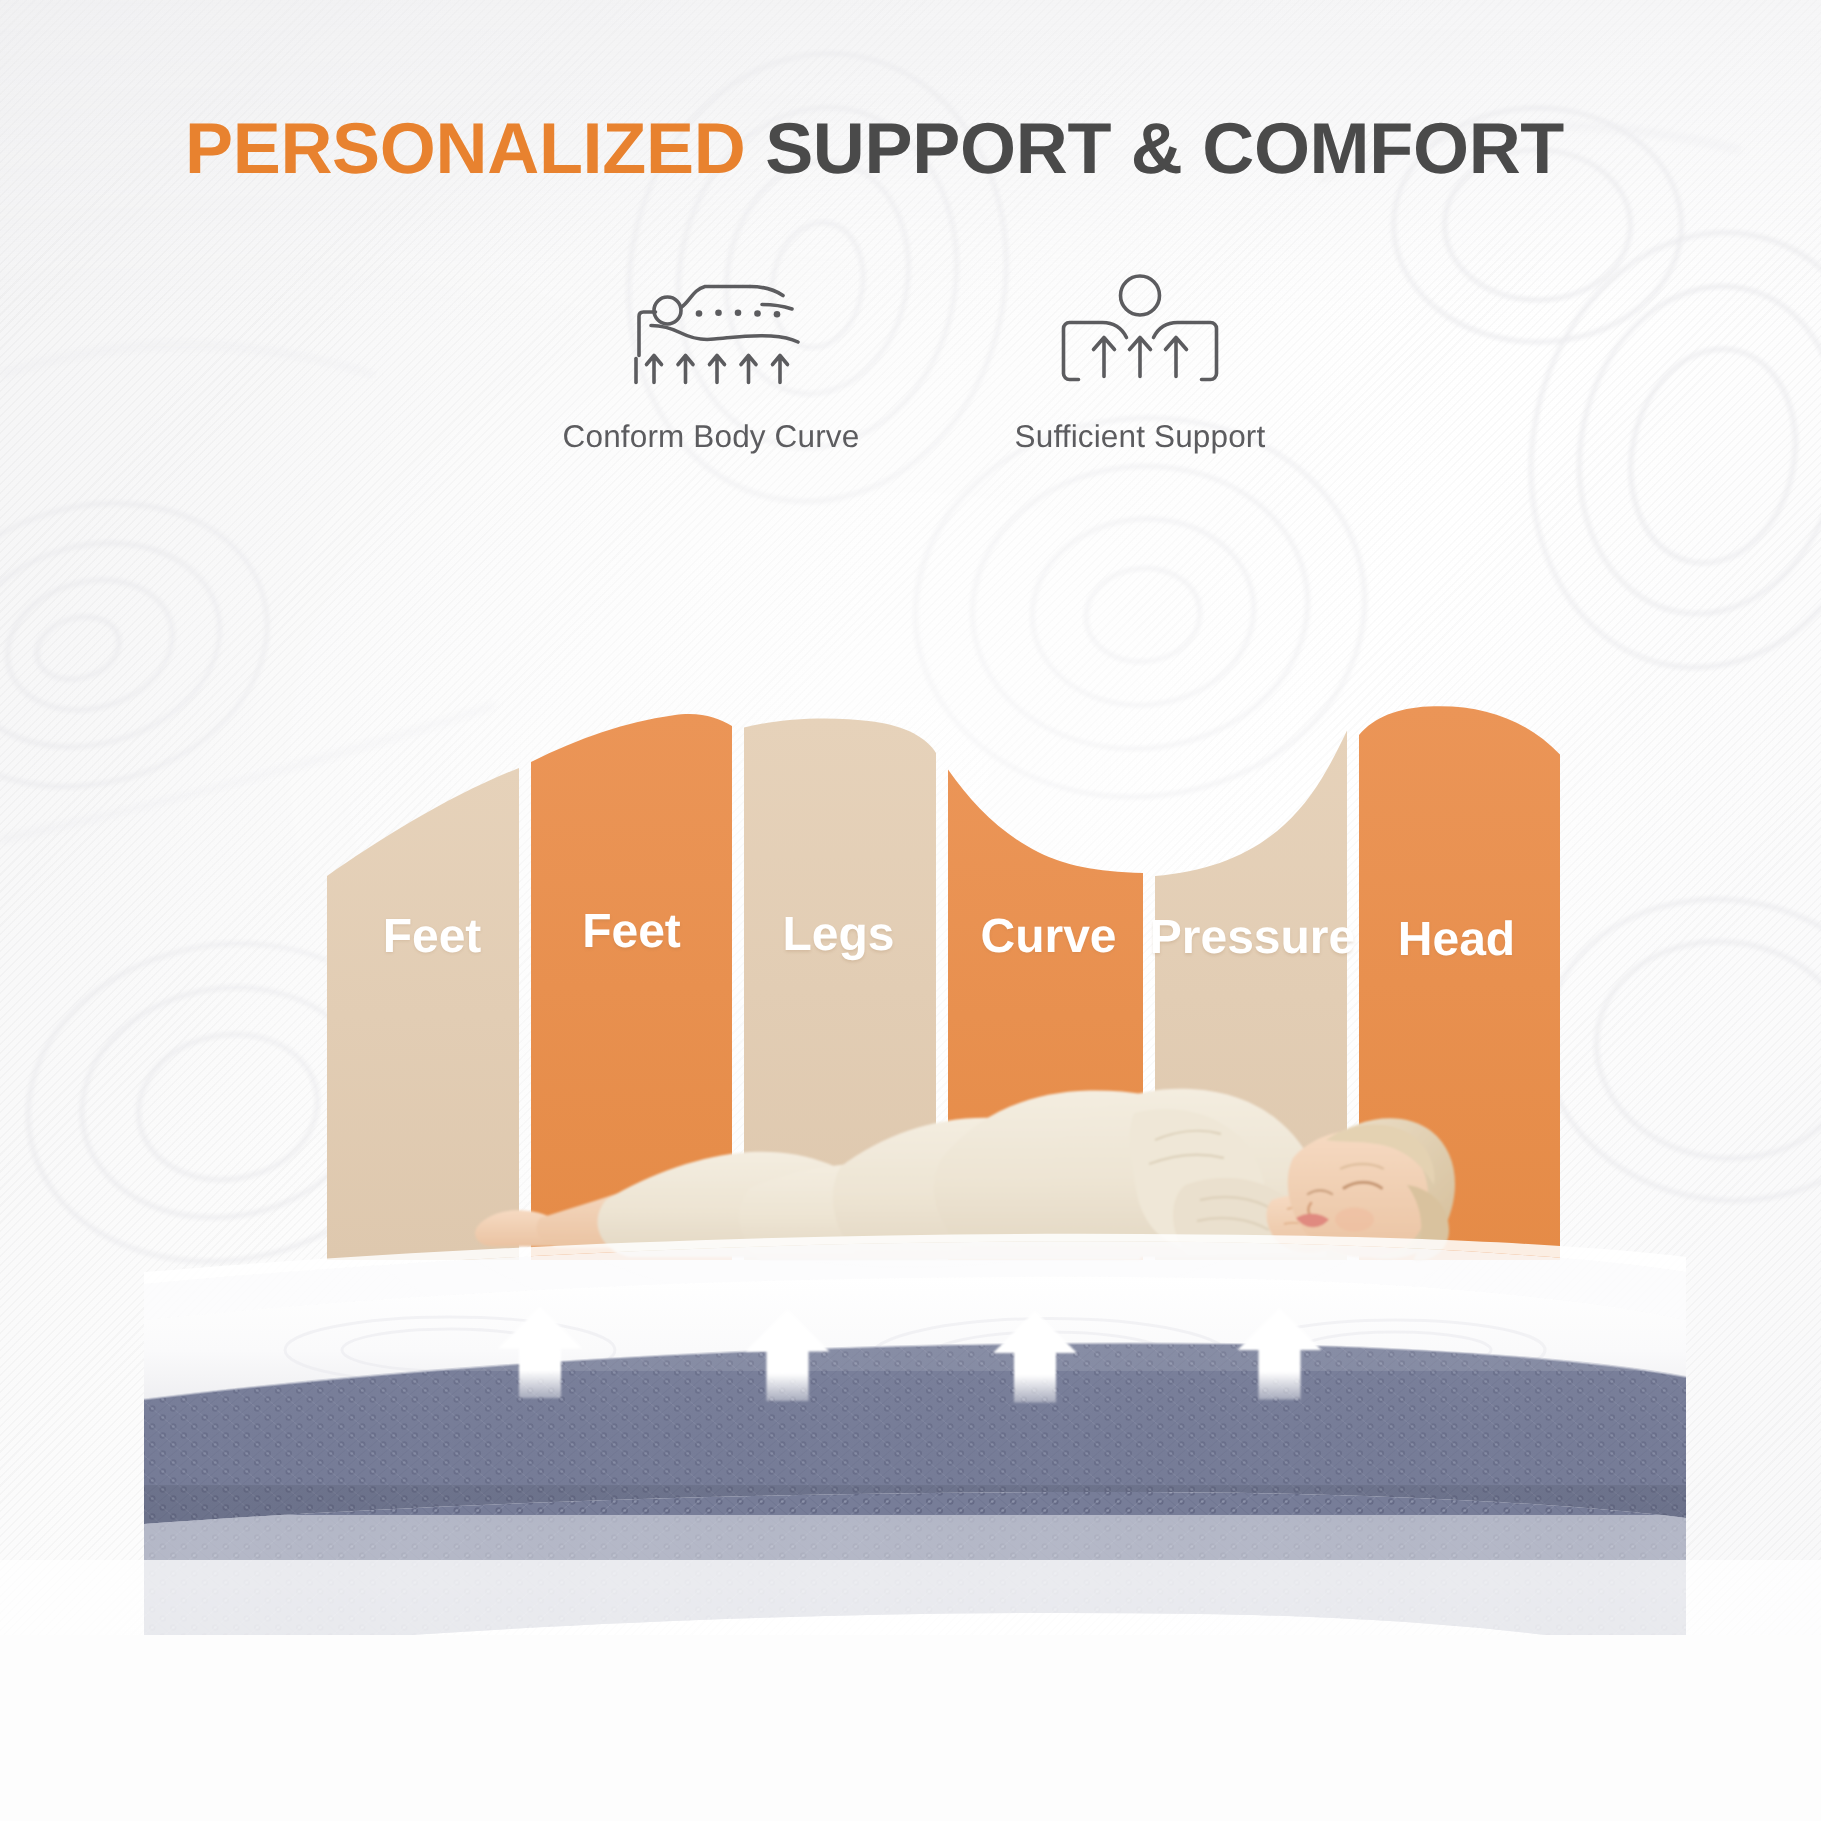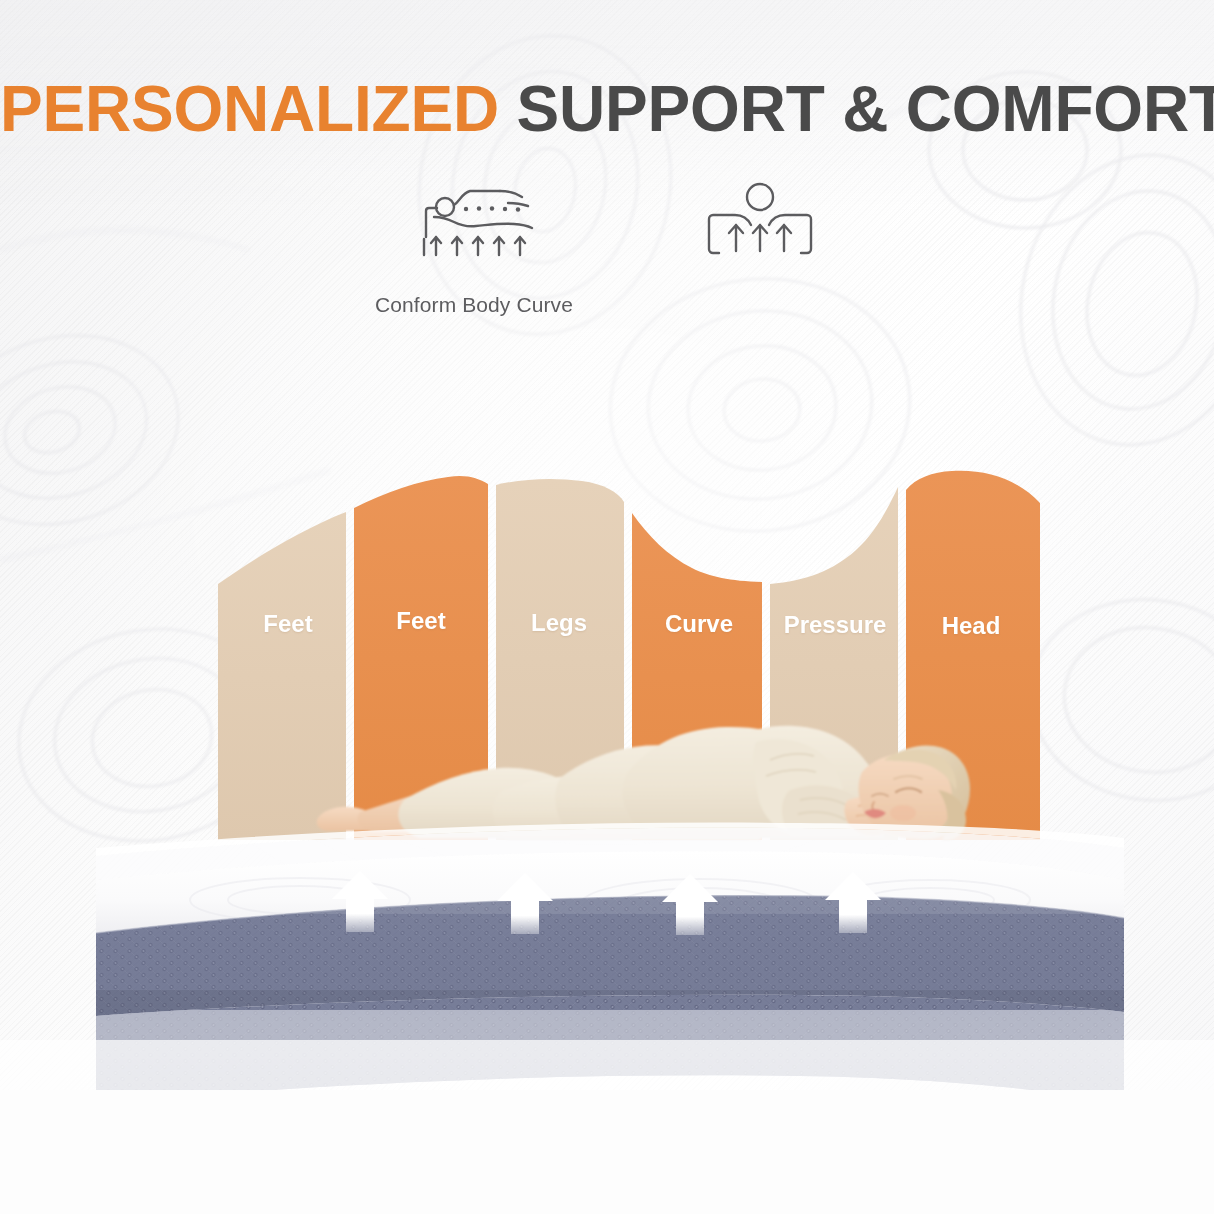--- a/index.html
+++ b/index.html
@@ -31,53 +31,53 @@
     position:absolute; inset:0;
     background:
       radial-gradient(ellipse 70% 55% at 50% 42%, rgba(255,255,255,0.55) 0%, rgba(255,255,255,0) 70%),
       linear-gradient(180deg, rgba(238,238,240,0.55) 0%, rgba(255,255,255,0) 18%);
   }
 
   
   .headline {
     position:absolute; top:72px; left:0; width:1166px;
     text-align:center;
-    font-size:64px;
+    font-size:48px;
     font-weight:bold;
     letter-spacing:-0.2px;
     white-space:nowrap;
   }
   .hl-accent { color:#E8822F; }
   .hl-dark   { color:#4A4A4A; }
 
   
   .features {
     position:absolute; top:180px; left:0; width:1214px;
     display:flex; justify-content:center; align-items:flex-start;
   }
   .feature { width:266px; text-align:center; }
   .feature.f1 { width:306px; }
   .feature .ficon {
     height:84px;
     display:flex; align-items:center; justify-content:center;
   }
   .feature .flabel {
-    margin-top:29px;
+    margin-top:16px;
     font-size:21px;
     color:#5C5C5F;
     letter-spacing:0.1px;
     white-space:nowrap;
   }
 
   
   #zones { position:absolute; left:0; top:0; width:1214px; height:1214px; }
   .zone-label {
     position:absolute;
     color:#FFFFFF;
-    font-size:24px;
+    font-size:32px;
     font-weight:600;
     white-space:nowrap;
     transform:translate(-50%,-50%);
     text-shadow:0 1px 2px rgba(150,110,70,0.18);
   }
 
   
   #mattress { position:absolute; left:0; top:0; width:1214px; height:1214px; }
 
   
@@ -183,20 +183,21 @@
           <circle cx="55" cy="16" r="13"></circle>
 
           <path d="M14 72 L8 72 C5.8 72 4 70.2 4 68 L4 38 C4 35.8 5.8 34 8 34 L30 34 C40 34 44 40 46 44"></path>
           <path d="M96 72 L102 72 C104.2 72 106 70.2 106 68 L106 38 C106 35.8 104.2 34 102 34 L80 34 C70 34 66 40 64 44"></path>
 
           <path d="M31 70 L31 44 M24 52 L31 44 L38 52"></path>
           <path d="M55 70 L55 44 M48 52 L55 44 L62 52"></path>
           <path d="M79 70 L79 44 M72 52 L79 44 L86 52"></path>
         </svg>
       </div>
+      <div class="flabel">Sufficient Support</div>
     </div>
 
 
   </div>
 
   <svg id="zones" viewBox="0 0 1214 1214">
     <defs>
       <linearGradient id="gOrange" x1="0" y1="0" x2="0" y2="1">
         <stop offset="0%" stop-color="#EB9557"></stop>
         <stop offset="100%" stop-color="#E58B47"></stop>

